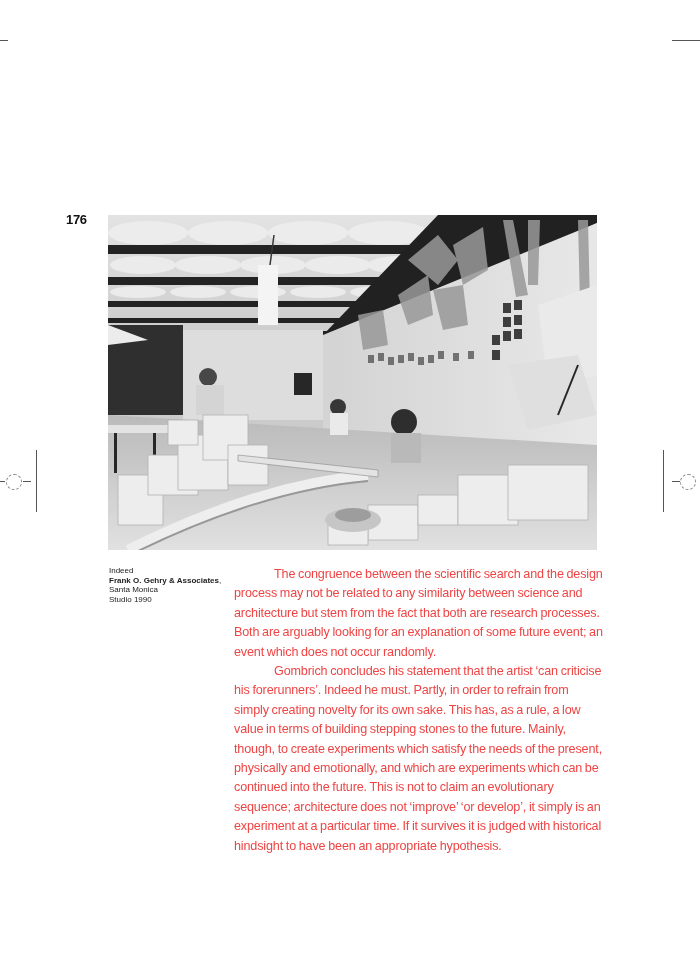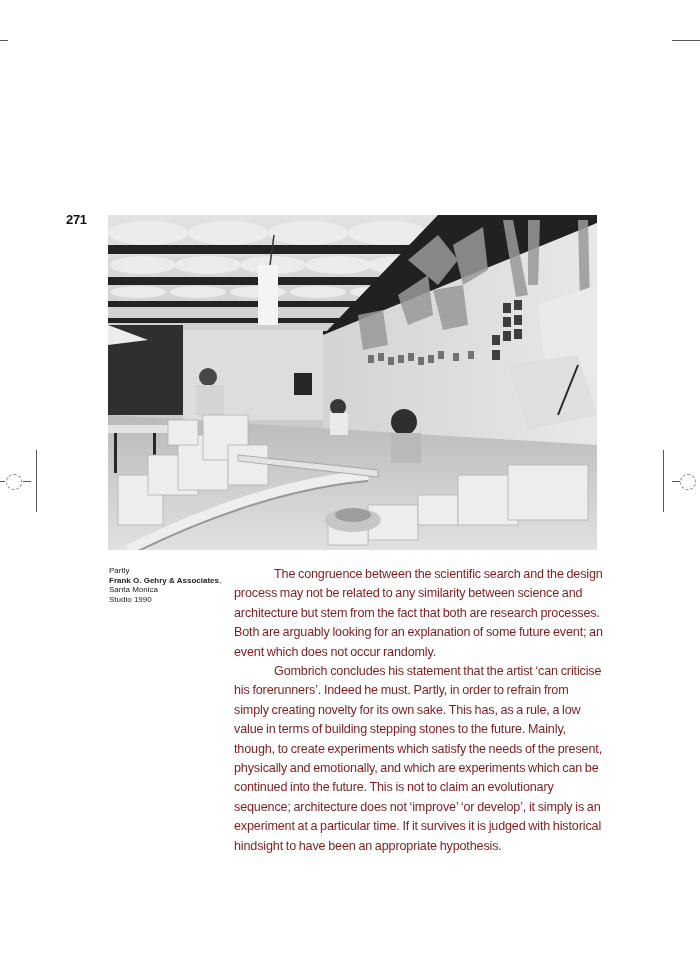--- a/index.html
+++ b/index.html
@@ -21,39 +21,39 @@
       position: absolute; left: 108px; top: 215px; width: 489px; height: 335px;
       overflow: hidden; background: #cfcfcf;
     }
     .caption {
       position: absolute; left: 109px; top: 566px; width: 130px;
       font-size: 8px; line-height: 9.5px; color: #222;
     }
     .caption b { font-weight: bold; text-align: right; }
     .body-text {
       position: absolute; left: 234px; top: 565px; width: 372px;
-      font-size: 12.6px; line-height: 19.4px; color: #7f1d1d;
+      font-size: 12.6px; line-height: 19.4px; color: #ef4444;
       letter-spacing: -0.15px; word-spacing: -0.6px;
     }
     .body-text p { margin: 0; text-indent: 40px; }
   </style>
 </head>
 <body>
 
 <div class="crop-mark" style="left:0; top:40px; width:8px; height:1px;"></div>
 <div class="crop-mark" style="left:672px; top:40px; width:28px; height:1px;"></div>
 <div class="crop-mark" style="left:36px; top:450px; width:1px; height:62px;"></div>
 <div class="crop-mark" style="left:0; top:481px; width:5px; height:1px;"></div>
 <div class="reg-mark" style="left:6px; top:474px;"></div>
 <div class="crop-mark" style="left:23px; top:481px; width:8px; height:1px;"></div>
 <div class="crop-mark" style="left:663px; top:450px; width:1px; height:62px;"></div>
 <div class="crop-mark" style="left:672px; top:481px; width:8px; height:1px;"></div>
 <div class="reg-mark" style="left:680px; top:474px;"></div>
 
-<div class="page-number">271</div>
+<div class="page-number">176</div>
 
 <div class="photo" title="Black-and-white photograph of a large architecture studio with pillowed fabric ceiling, dark beams, walls covered in paper models and pinned photographs, and people working at tables filled with white architectural models">
   <svg width="489" height="335" viewBox="0 0 489 335" xmlns="http://www.w3.org/2000/svg">
     <defs>
       <linearGradient id="ceil" x1="0" y1="0" x2="0" y2="1">
         <stop offset="0" stop-color="#e8e8e8"></stop>
           <stop offset="1" stop-color="#d0d0d0"></stop>
       </linearGradient>
       <linearGradient id="floor" x1="0" y1="0" x2="0" y2="1">
         <stop offset="0" stop-color="#bdbdbd"></stop>
@@ -172,21 +172,21 @@
 
     <polygon points="130,240 270,255 270,262 130,246" fill="#e8e8e8" stroke="#888" stroke-width="0.6"></polygon>
     <ellipse cx="245" cy="305" rx="28" ry="12" fill="#cacaca"></ellipse>
     <ellipse cx="245" cy="300" rx="18" ry="7" fill="#9f9f9f"></ellipse>
 
     <rect width="489" height="335" fill="#888" opacity="0.05"></rect>
   </svg>
 </div>
 
 <div class="caption">
-  <div>Partly</div>
+  <div>Indeed</div>
   <div>
     <b>Frank O. Gehry &amp; Associates</b><span>, Santa Monica</span>
   </div>
   <div>Studio 1990</div>
 </div>
 
 <div class="body-text">
   <p>The congruence between the scientific search and the design process may not be related to any similarity between science and architecture but stem from the fact that both are research processes. Both are arguably looking for an explanation of some future event; an event which does not occur randomly.</p>
   <p>Gombrich concludes his statement that the artist ‘can criticise his forerunners’. Indeed he must. Partly, in order to refrain from simply creating novelty for its own sake. This has, as a rule, a low value in terms of building stepping stones to the future. Mainly, though, to create experiments which satisfy the needs of the present, physically and emotionally, and which are experiments which can be continued into the future. This is not to claim an evolutionary sequence; architecture does not ‘improve’ ‘or develop’, it simply is an experiment at a particular time. If it survives it is judged with historical hindsight to have been an appropriate hypothesis.</p>
 </div>

